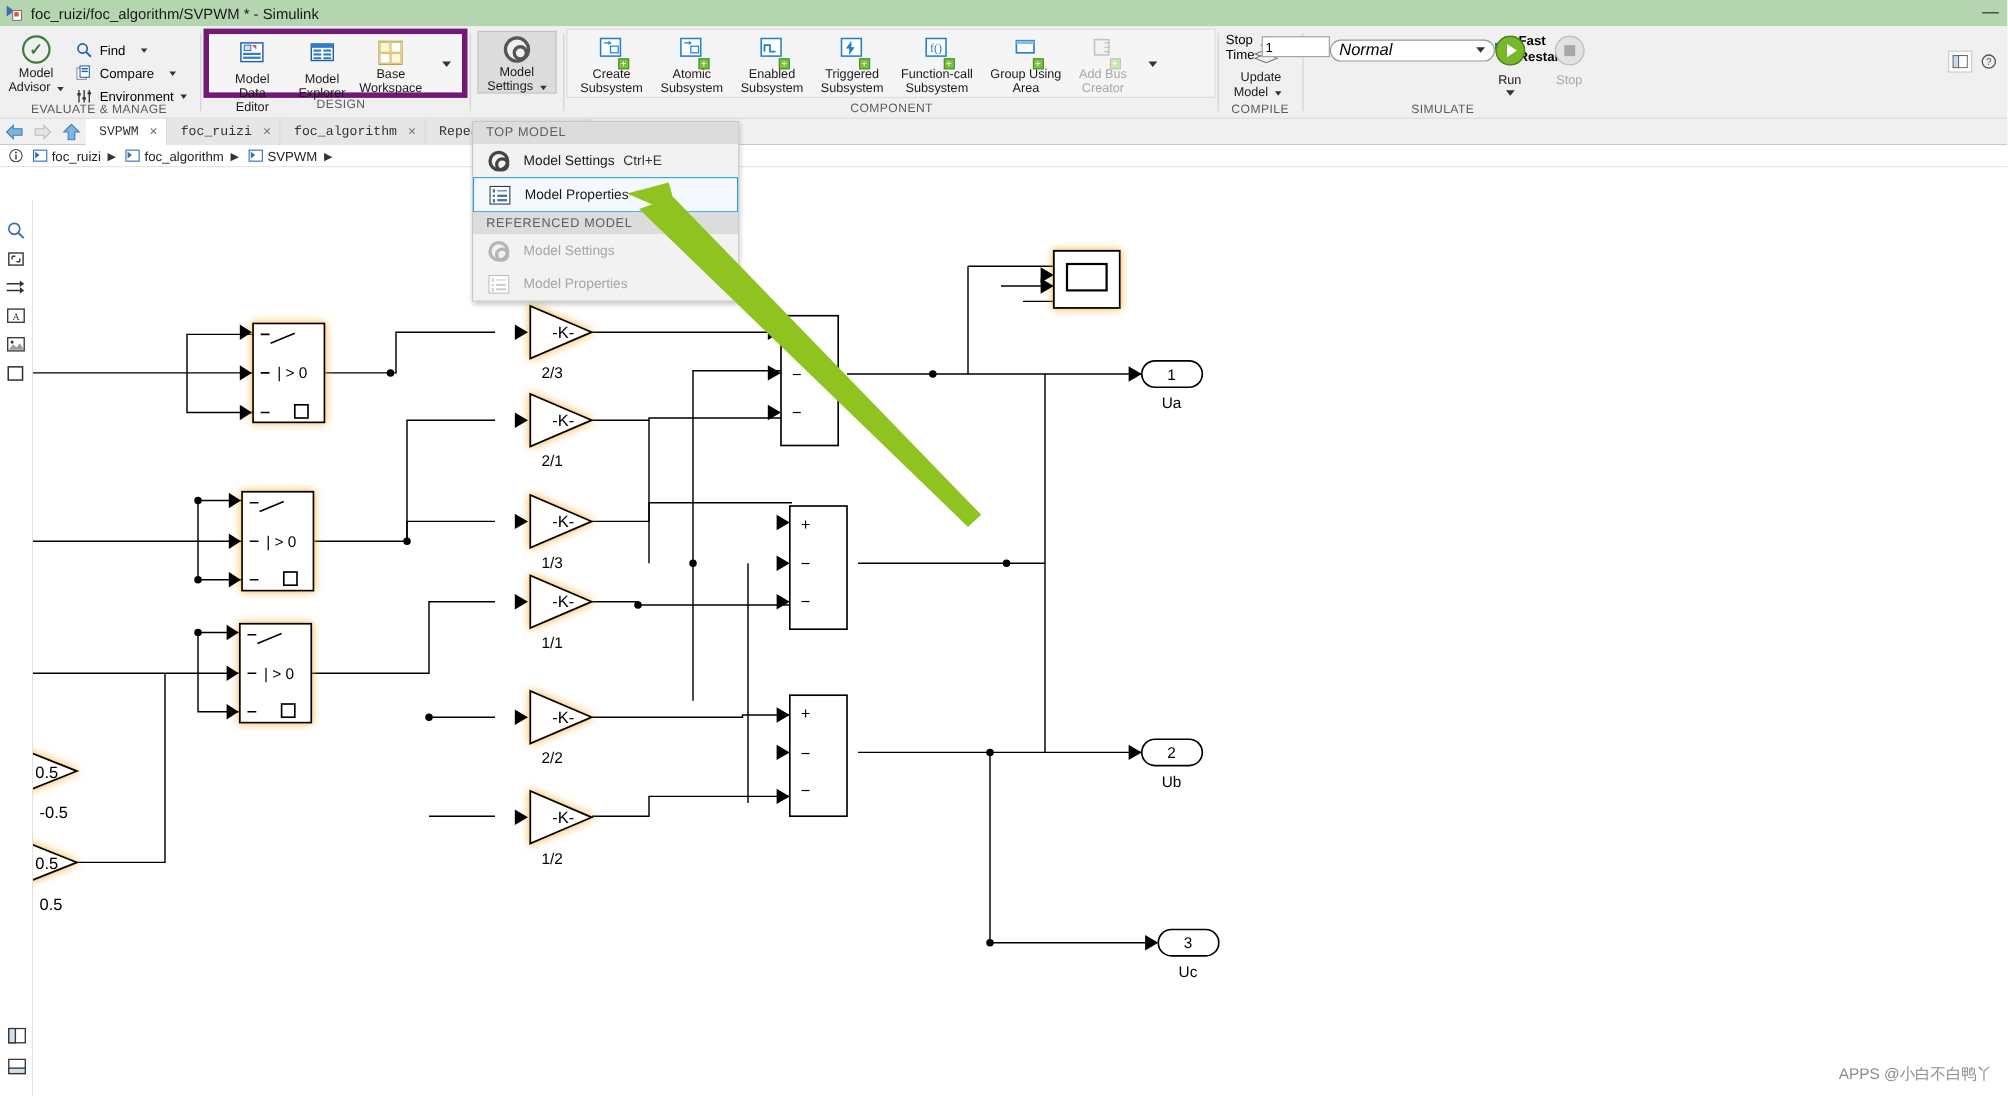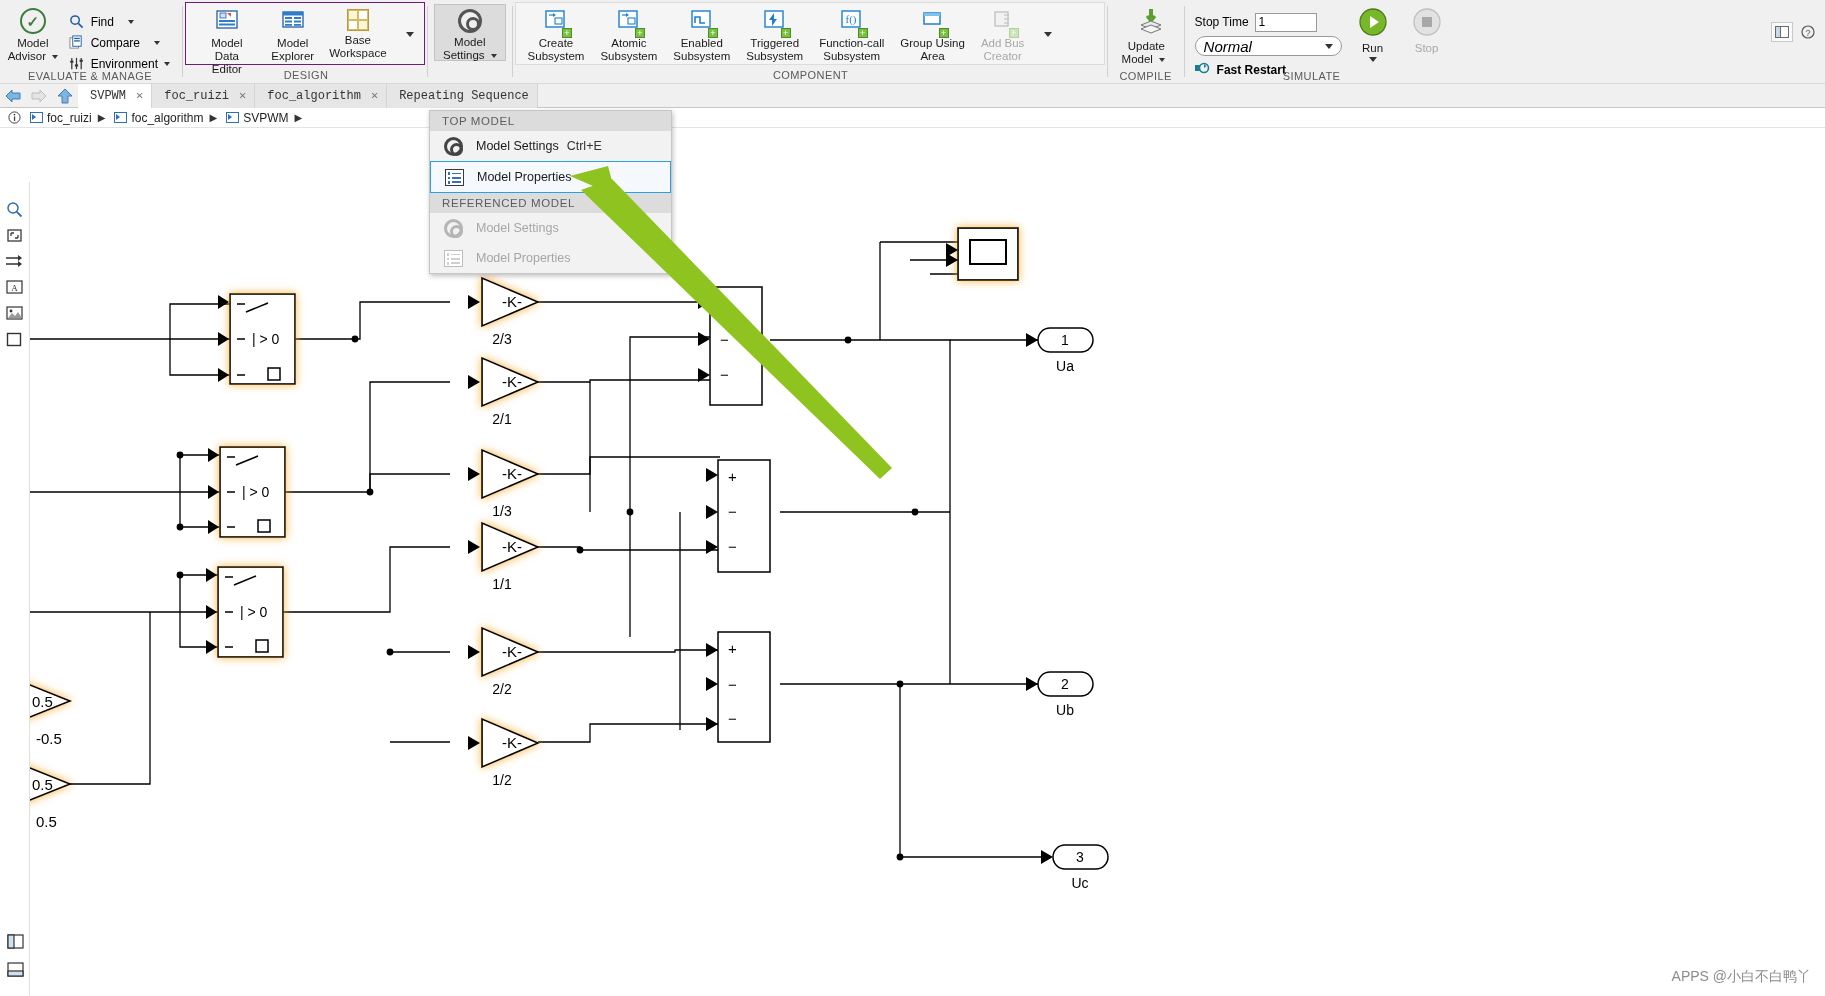--- a/index.html
+++ b/index.html
@@ -143,20 +143,28 @@
   .annot { position:absolute; left:0; top:0; width:1825px; height:996px; pointer-events:none; z-index:60; }
 
   
   .wm { position:absolute; right:14px; bottom:10px; color:#8c8c8c; font-size:14px; z-index:70; }
 </style>
 </head>
 <body>
 
 <div class="app">
 
+  <div class="titlebar">
+    <div class="tlogo">
+      <div class="tri"></div>
+        <div class="sq"></div>
+    </div>
+    <div class="title-text">foc_ruizi/foc_algorithm/SVPWM  * - Simulink</div>
+    <div class="win-ctrl">—</div>
+  </div>
 
 
   <div class="ribbon">
 
     <div class="rgroup" style="position:relative;width:180px;">
       <div class="ritem" style="padding-top:6px;">
         <div class="ico">
           <div class="ic-check">✓</div>
         </div>
         <span>Model</span>
@@ -205,21 +213,21 @@
           </span>
           <span>Environment</span>
           <span class="caret" style="border-top-width:4px;border-left-width:3px;border-right-width:3px;margin-left:6px;"></span>
         </div>
       </div>
       <div class="grplabel" style="left:0;width:180px;">EVALUATE &amp; MANAGE</div>
     </div>
 
     <div class="rsep"></div>
 
-    <div class="rgroup" style="position:relative;width:240px;border:1px solid #701a75;background:#f5f5f5;margin:2px 0 18px 0;">
+    <div class="rgroup" style="position:relative;width:240px;border:5px solid #701a75;background:#f5f5f5;margin:2px 0 18px 0;">
       <div class="ritem">
         <div class="ico">
           <svg width="24" height="22" viewBox="0 0 24 22">
               <rect x="2" y="2" width="20" height="17" fill="#fff" stroke="#1f5fa8" stroke-width="1.3"></rect>
               <rect x="4" y="11" width="16" height="2" fill="#2f7dc8"></rect>
               <rect x="4" y="14.5" width="16" height="2" fill="#2f7dc8"></rect>
               <rect x="5" y="4" width="6" height="5" fill="#cfe3f5" stroke="#1f5fa8" stroke-width=".8"></rect>
               <path d="M12 4 l4 0 0 4 z" fill="#d9534f"></path>
             </svg>
         </div>
@@ -388,21 +396,21 @@
           <span>Model</span>
           <span class="caret" style="border-top-width:4px;border-left-width:3px;border-right-width:3px;"></span>
         </span>
       </div>
       <div class="grplabel" style="left:0;width:72px;">COMPILE</div>
     </div>
 
     <div class="rsep"></div>
 
     <div class="rgroup" style="position:relative;width:250px;">
-      <div style="display:flex;flex-direction:column;justify-content:center;padding:6px 4px 0 4px;width:155px;">
+      <div style="display:flex;flex-direction:row;justify-content:center;padding:6px 4px 0 4px;width:155px;">
         <div style="display:flex;align-items:center;height:21px;">
           <span style="font-size:12px;margin-right:6px;">Stop Time</span>
           <input type="text" style="width: 62px; height: 19px; font-size: 12px; border: 1px solid rgb(154, 154, 154); padding: 0px 3px; font-family: &quot;Liberation Sans&quot;, sans-serif;" value="1">
         </div>
         <div style="display:flex;align-items:center;height:23px;margin-top:2px;">
           <div style="width:150px;height:20px;border:1px solid #9a9a9a;border-radius:10px;background:#fff;display:flex;align-items:center;padding:0 8px;justify-content:space-between;">
             <span style="font-size:15px;font-style:italic;">Normal</span>
             <span class="caret" style="margin:0;"></span>
           </div>
         </div>

